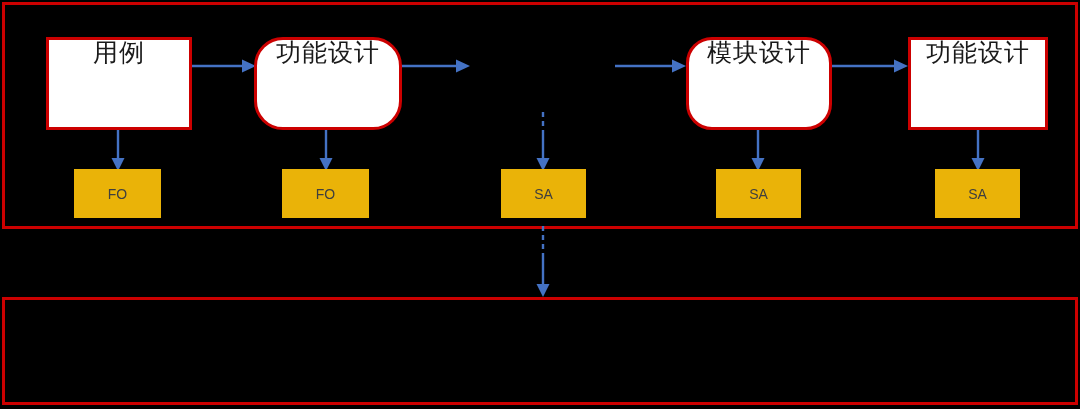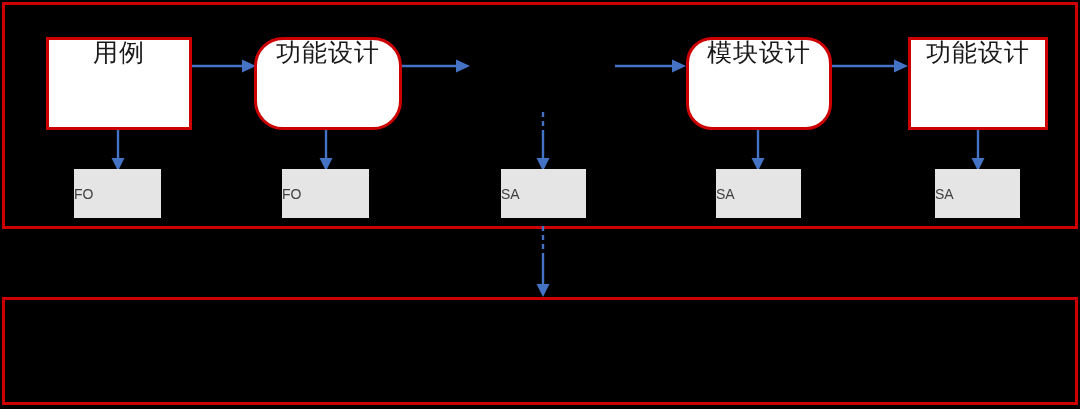--- a/index.html
+++ b/index.html
@@ -42,25 +42,25 @@
     font-size: 25px;
     line-height: 1;
     letter-spacing: 1px;
     white-space: nowrap;
   }
 
   
   .artifact-box {
     position: absolute;
     box-sizing: border-box;
-    background: #e5e5e5;
+    background: #eab308;
     border: none;
     display: flex;
     align-items: center;
-    justify-content: flex-start;
+    justify-content: center;
     z-index: 4;
   }
   .artifact-label {
     color: #3F3F3F;
     font-size: 14px;
     line-height: 1;
     white-space: nowrap;
   }
 
   

